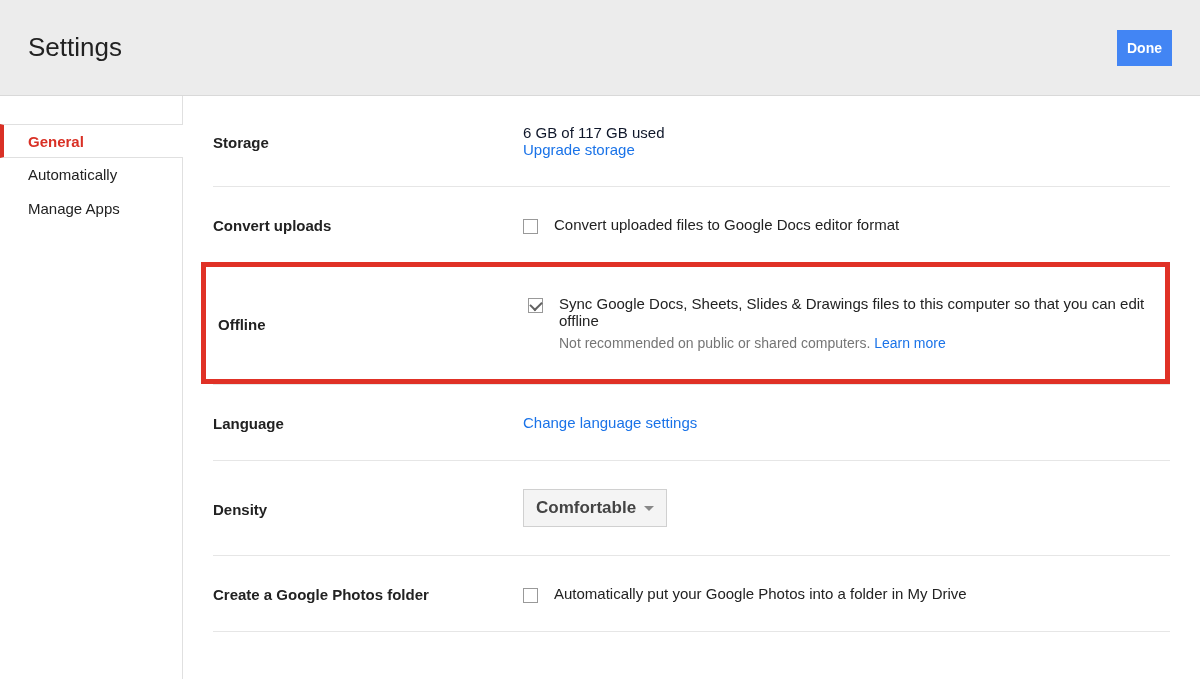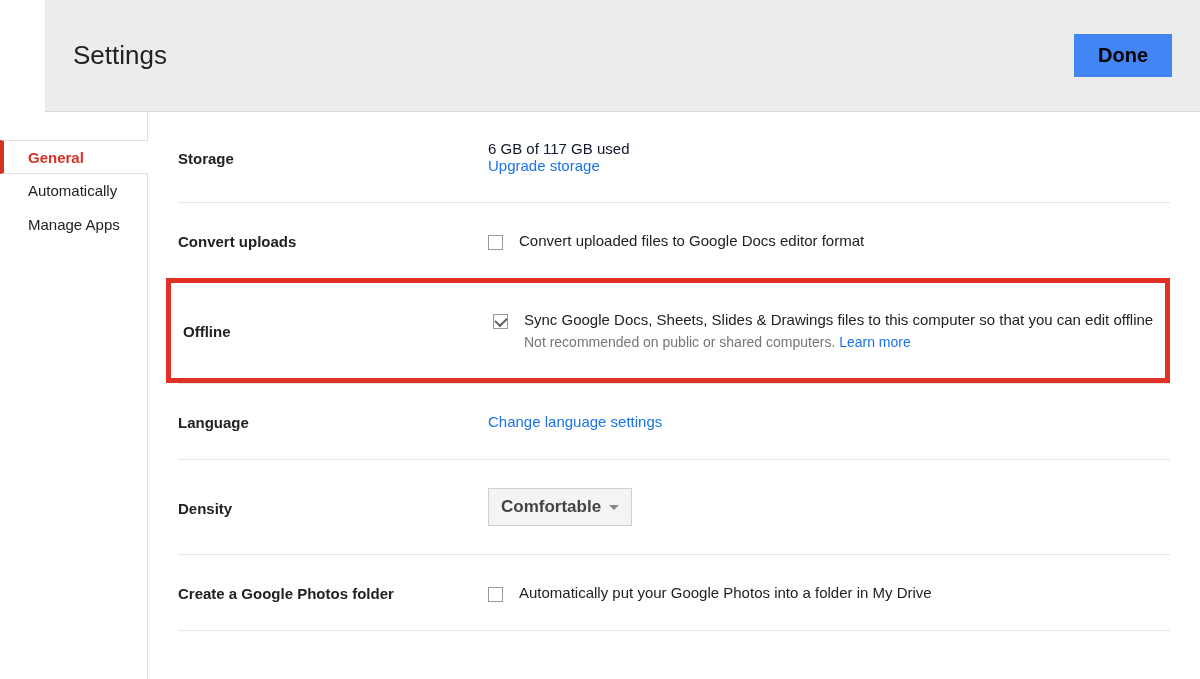--- a/index.html
+++ b/index.html
@@ -11,48 +11,47 @@
       font-family: Arial, "Helvetica Neue", Helvetica, sans-serif;
       width: 1200px;
       height: 679px;
       background: #fff;
       color: #222;
       font-size: 14px;
       overflow: hidden;
     }
     .header {
       background: #ececec;
-      height: 112px;
+      height: 96px;
       border-bottom: 1px solid #d9d9d9;
       display: flex;
       align-items: center;
       justify-content: space-between;
       padding: 0 28px;
-      margin-left: 45px;
     }
     .header-title {
       font-size: 26px;
       font-weight: 400;
       color: #222;
     }
     .done-btn {
       background: #4285f4;
-      color: #000000;
+      color: #ffffff;
       border: none;
-      padding: 10px 24px;
-      font-size: 20px;
+      padding: 10px 10px;
+      font-size: 14px;
       font-weight: 700;
       cursor: pointer;
     }
     .body-wrap {
       display: flex;
       height: calc(679px - 96px);
     }
     .sidebar {
-      width: 148px;
+      width: 183px;
       border-right: 1px solid #e0e0e0;
       padding-top: 28px;
       background: #fff;
       flex: 0 0 auto;
     }
     .sidebar-item {
       height: 34px;
       line-height: 34px;
       padding-left: 28px;
       font-size: 15px;

